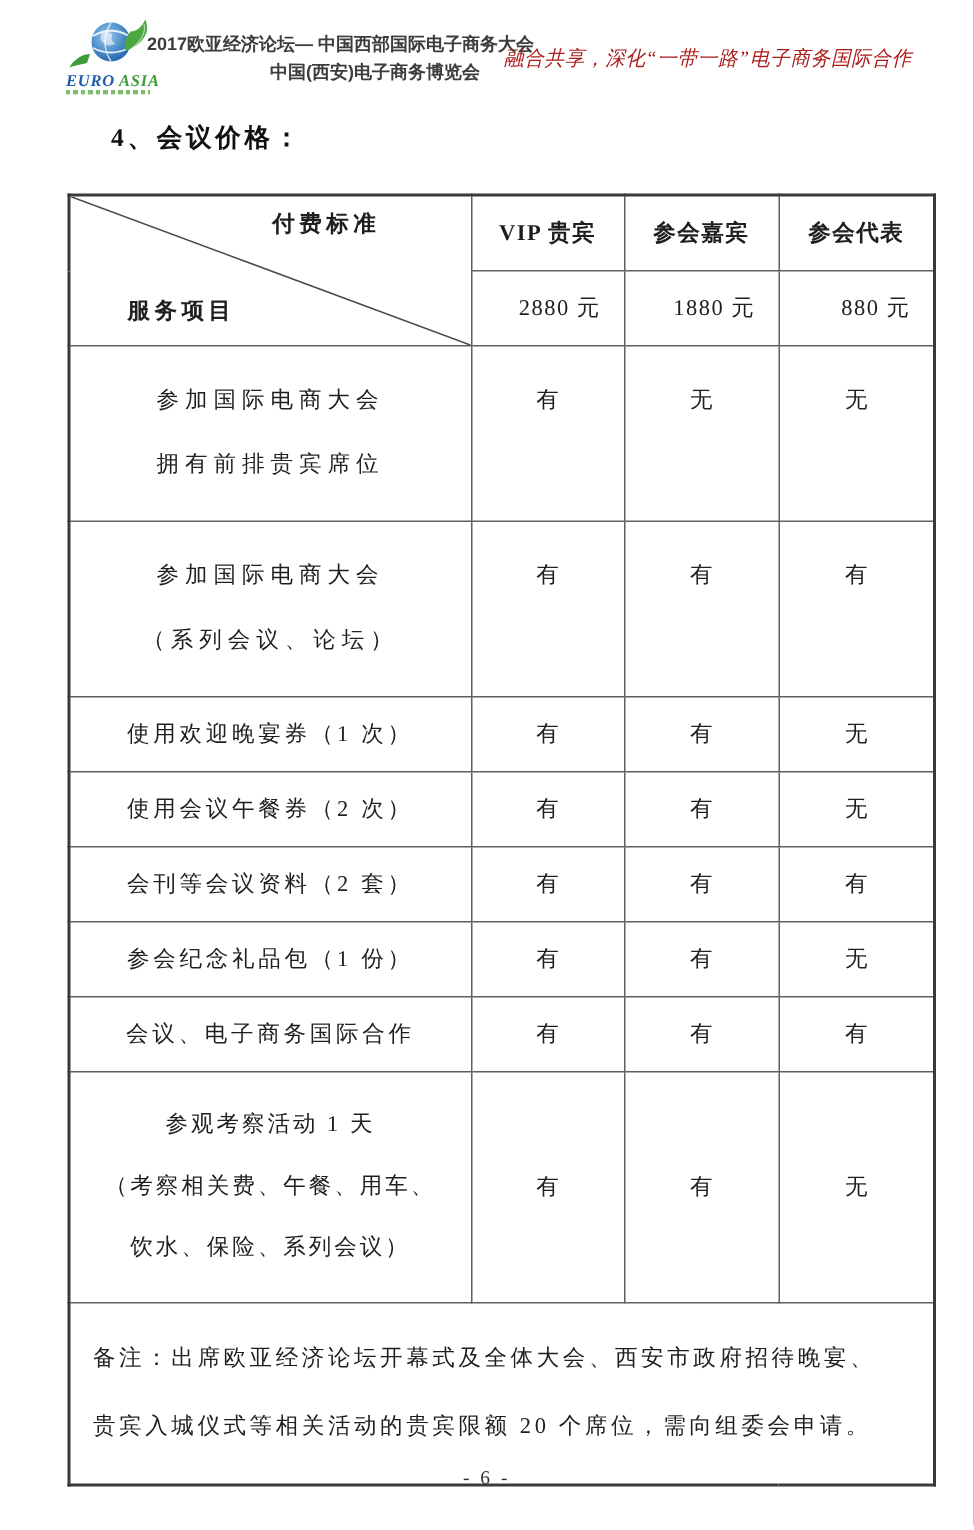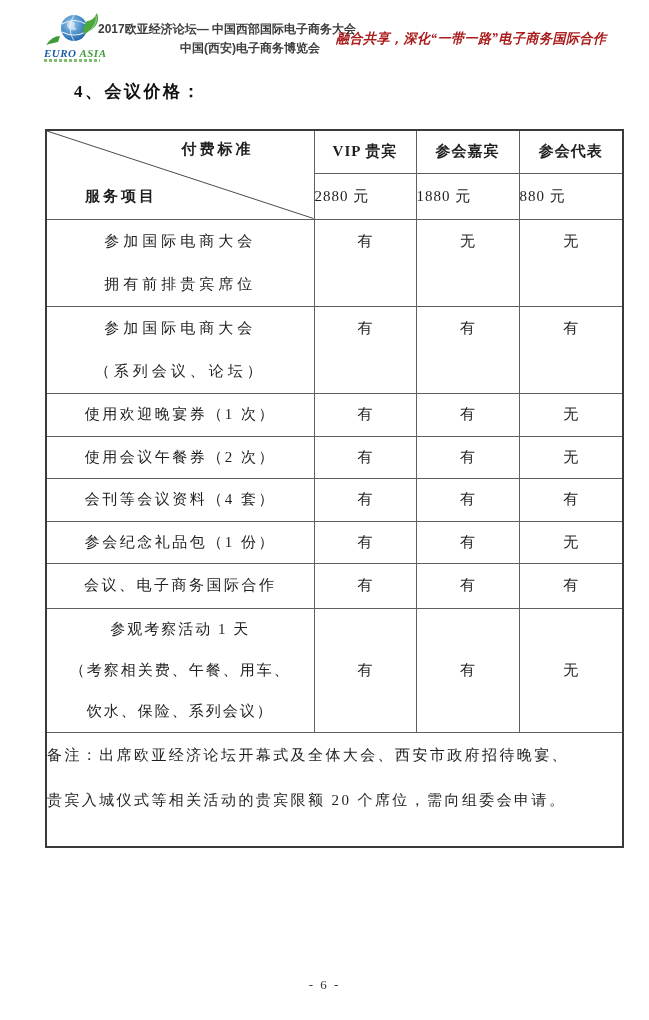--- a/index.html
+++ b/index.html
@@ -12,33 +12,33 @@
   .logo-text{font-family:"Liberation Serif",serif;font-weight:bold;font-style:italic;
     font-size:11px;letter-spacing:.5px;line-height:10px;white-space:nowrap;margin-top:-2px;}
   .logo-euro{color:#1d5ca8;margin-top:12px;}
   .logo-asia{color:#3f9c3a;}
   .logo-sub{margin-top:1px;height:3px;width:56px;
     background:repeating-linear-gradient(90deg,#7fbf6f 0 3px,#fff 3px 5px);}
   .org{position:absolute;left:98px;top:20px;width:222px;text-align:right;
     font-family:"Liberation Sans","DejaVu Sans",sans-serif;font-weight:bold;
     font-size:12px;line-height:19px;color:#3d3d3d;white-space:nowrap;}
   .slogan{position:absolute;left:336px;top:30px;width:296px;
-    font-weight:bold;font-style:italic;color:#ab1d1d;font-size:13px;
+    font-weight:normal;font-style:italic;color:#ab1d1d;font-size:13px;
     letter-spacing:.5px;white-space:nowrap;transform:scaleY(1.05);}
   
   .sec-title{position:absolute;left:74px;top:80px;margin:0;
     font-size:17px;font-weight:bold;letter-spacing:2.5px;color:#111;}
   
   .tbl-wrap{position:absolute;left:45px;top:129px;width:577px;}
   table.pt{border-collapse:collapse;table-layout:fixed;width:577px;
     border:2px solid #3a3a3a;}
   table.pt td{border:1px solid #5f5f5f;font-size:15px;color:#1f1f1f;
-    padding:0;overflow:hidden;}
+    padding:15px;overflow:hidden;}
   td.chead{text-align:center;font-weight:bold;letter-spacing:1px;}
-  td.price{text-align:left;letter-spacing:1px;color:#2a2a2a;}
+  td.price{text-align:right;letter-spacing:1px;color:#2a2a2a;}
   td.svc{text-align:center;letter-spacing:2.5px;vertical-align:middle;}
   td.svc.two{line-height:43px;letter-spacing:4px;}
   td.svc.three{line-height:41px;letter-spacing:2px;}
   td.val{text-align:center;vertical-align:middle;}
   td.val.top{vertical-align:top;line-height:43px;}
   td.corner{position:relative;vertical-align:top;}
   .corner svg{position:absolute;left:0;top:0;width:100%;height:100%;}
   .corner .c-tr{position:absolute;top:9px;right:60px;font-weight:bold;
     letter-spacing:3px;font-size:15px;}
   .corner .c-bl{position:absolute;bottom:13px;left:38px;font-weight:bold;
@@ -140,21 +140,21 @@
       </tr>
 
       <tr style="height:42px">
         <td class="svc">使用会议午餐券（2 次）</td>
         <td class="val">有</td>
         <td class="val">有</td>
         <td class="val">无</td>
       </tr>
 
       <tr style="height:43px">
-        <td class="svc">会刊等会议资料（4 套）</td>
+        <td class="svc">会刊等会议资料（2 套）</td>
         <td class="val">有</td>
         <td class="val">有</td>
         <td class="val">有</td>
       </tr>
 
       <tr style="height:42px">
         <td class="svc">参会纪念礼品包（1 份）</td>
         <td class="val">有</td>
         <td class="val">有</td>
         <td class="val">无</td>

